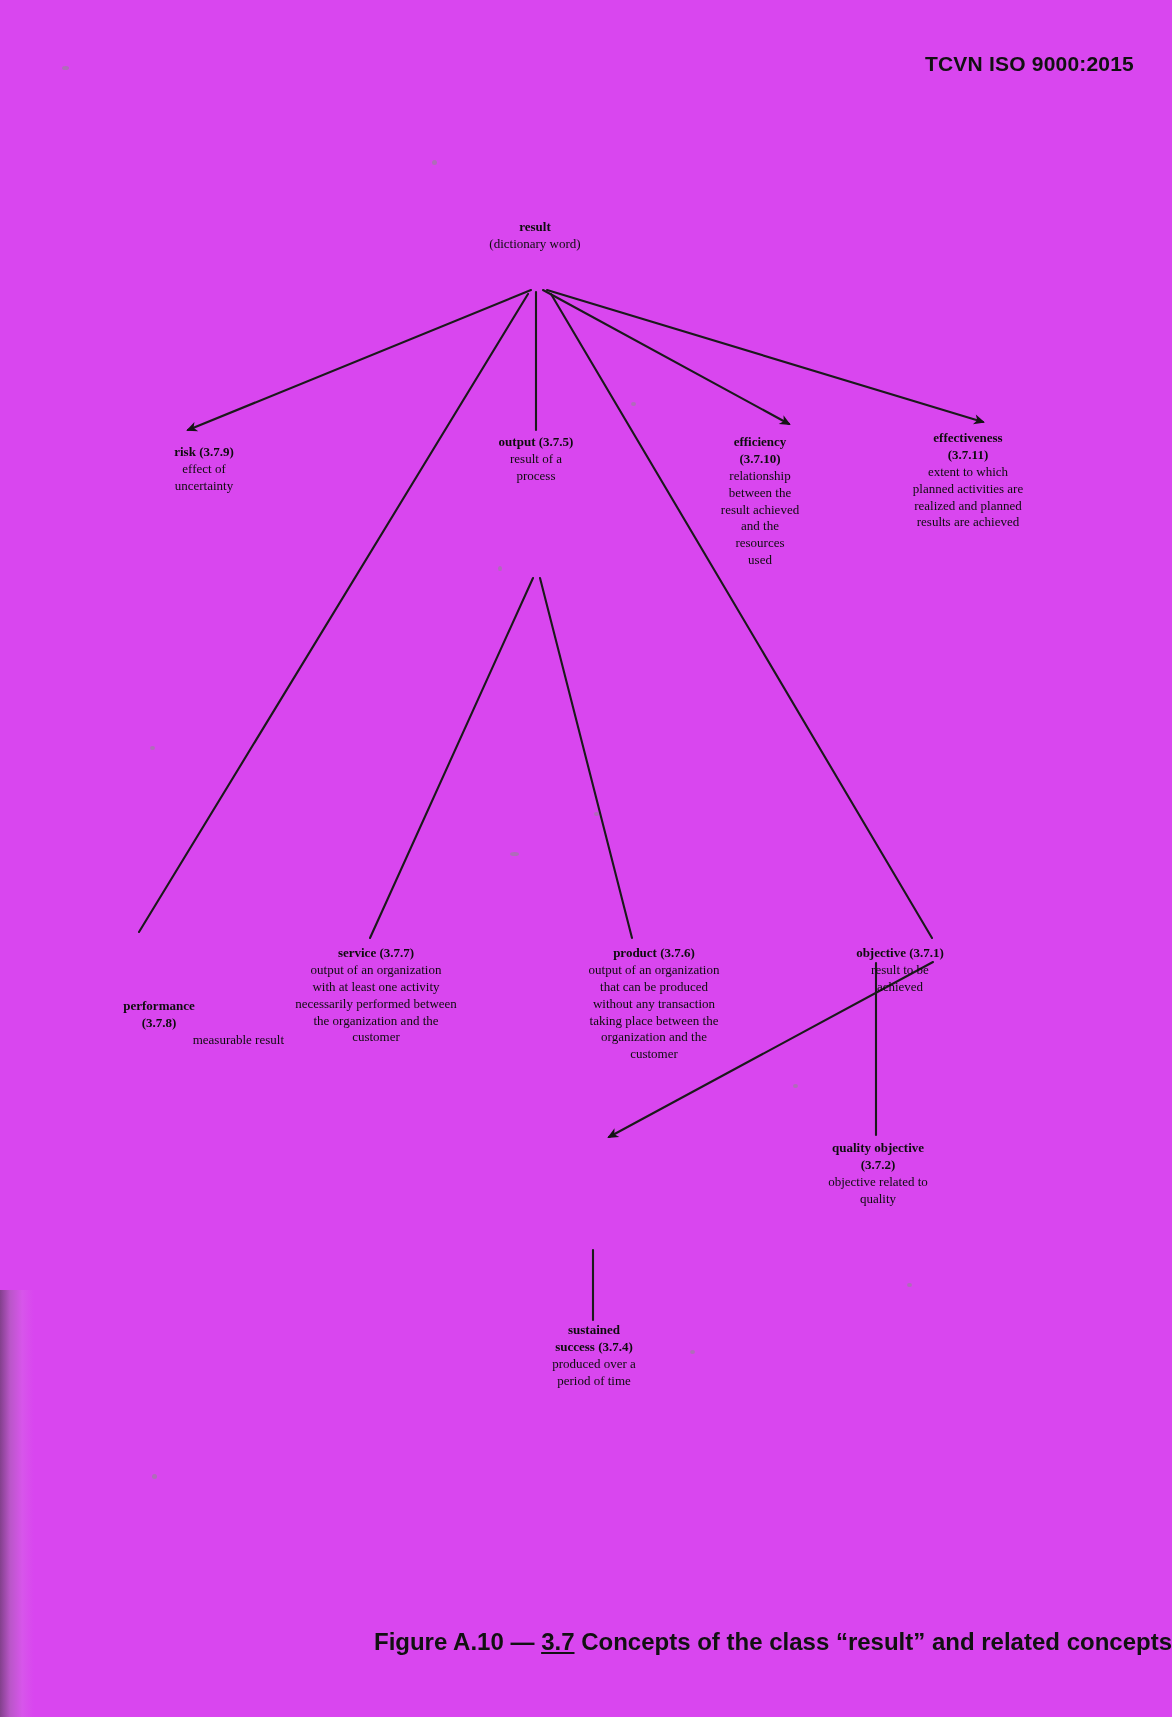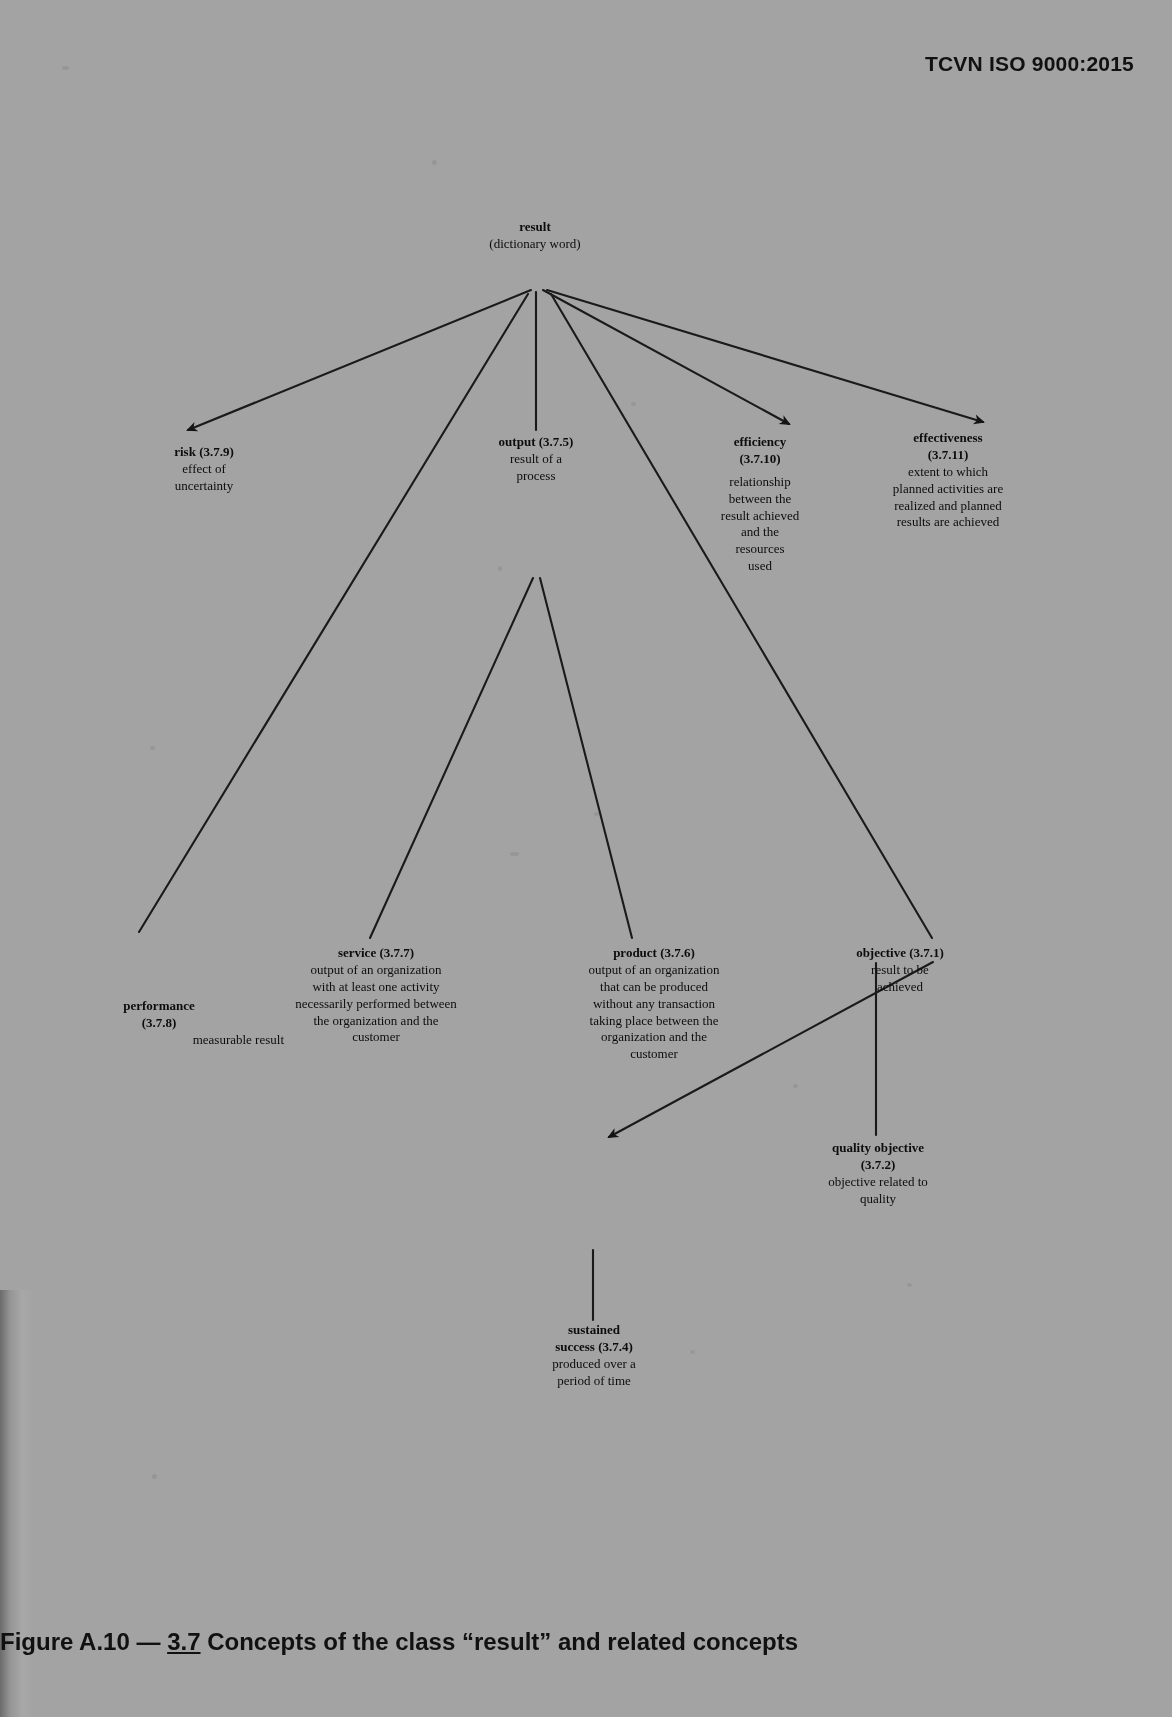--- a/index.html
+++ b/index.html
@@ -4,21 +4,21 @@
 <style>
   html, body {
     margin: 0;
     padding: 0;
     background: #ffffff;
   }
   #page {
     position: relative;
     width: 1172px;
     height: 1717px;
-    background: #a3a3a3;
+    background: #d946ef;
     overflow: hidden;
     font-family: "Liberation Serif", "DejaVu Serif", serif;
     color: #111111;
     text-decoration: underline;
   }
 
   
   #scan-edge {
     position: absolute;
     left: 0;
@@ -76,21 +76,21 @@
   .node .def {
     font-weight: normal;
   }
 
   
   #caption {
     position: absolute;
     left: 0;
     top: 1628px;
     width: 1172px;
-    text-align: left;
+    text-align: right;
     font-family: "Liberation Sans", "DejaVu Sans", sans-serif;
     font-weight: bold;
     font-size: 24px;
     color: #111;
   }
   #caption .clause {
     text-decoration: underline;
   }
 </style>
 </head>
@@ -165,29 +165,29 @@
       <span class="term">output</span>
       <span class="term code">(3.7.5)</span>
     </div>
     <div class="def" style="white-space:pre-line;">result of a
 process</div>
   </div>
 
   <div class="node" style="left:672px; top:434px; width:176px;">
     <div class="term">efficiency</div>
     <div class="term code">(3.7.10)</div>
-    <div class="def" style="white-space:pre-line;margin-top:6px;">relationship
+    <div class="def" style="white-space:pre-line;">relationship
 between the
 result achieved
 and the
 resources
 used</div>
   </div>
 
-  <div class="node" style="left:828px; top:430px; width:240px;">
+  <div class="node" style="left:848px; top:430px; width:240px;">
     <div class="term">effectiveness</div>
     <div class="term code">(3.7.11)</div>
     <div class="def" style="white-space:pre-line;">extent to which
 planned activities are
 realized and planned
 results are achieved</div>
   </div>
 
   <div class="node" style="left:34px; top:998px; width:250px;">
     <div class="term">performance</div>

